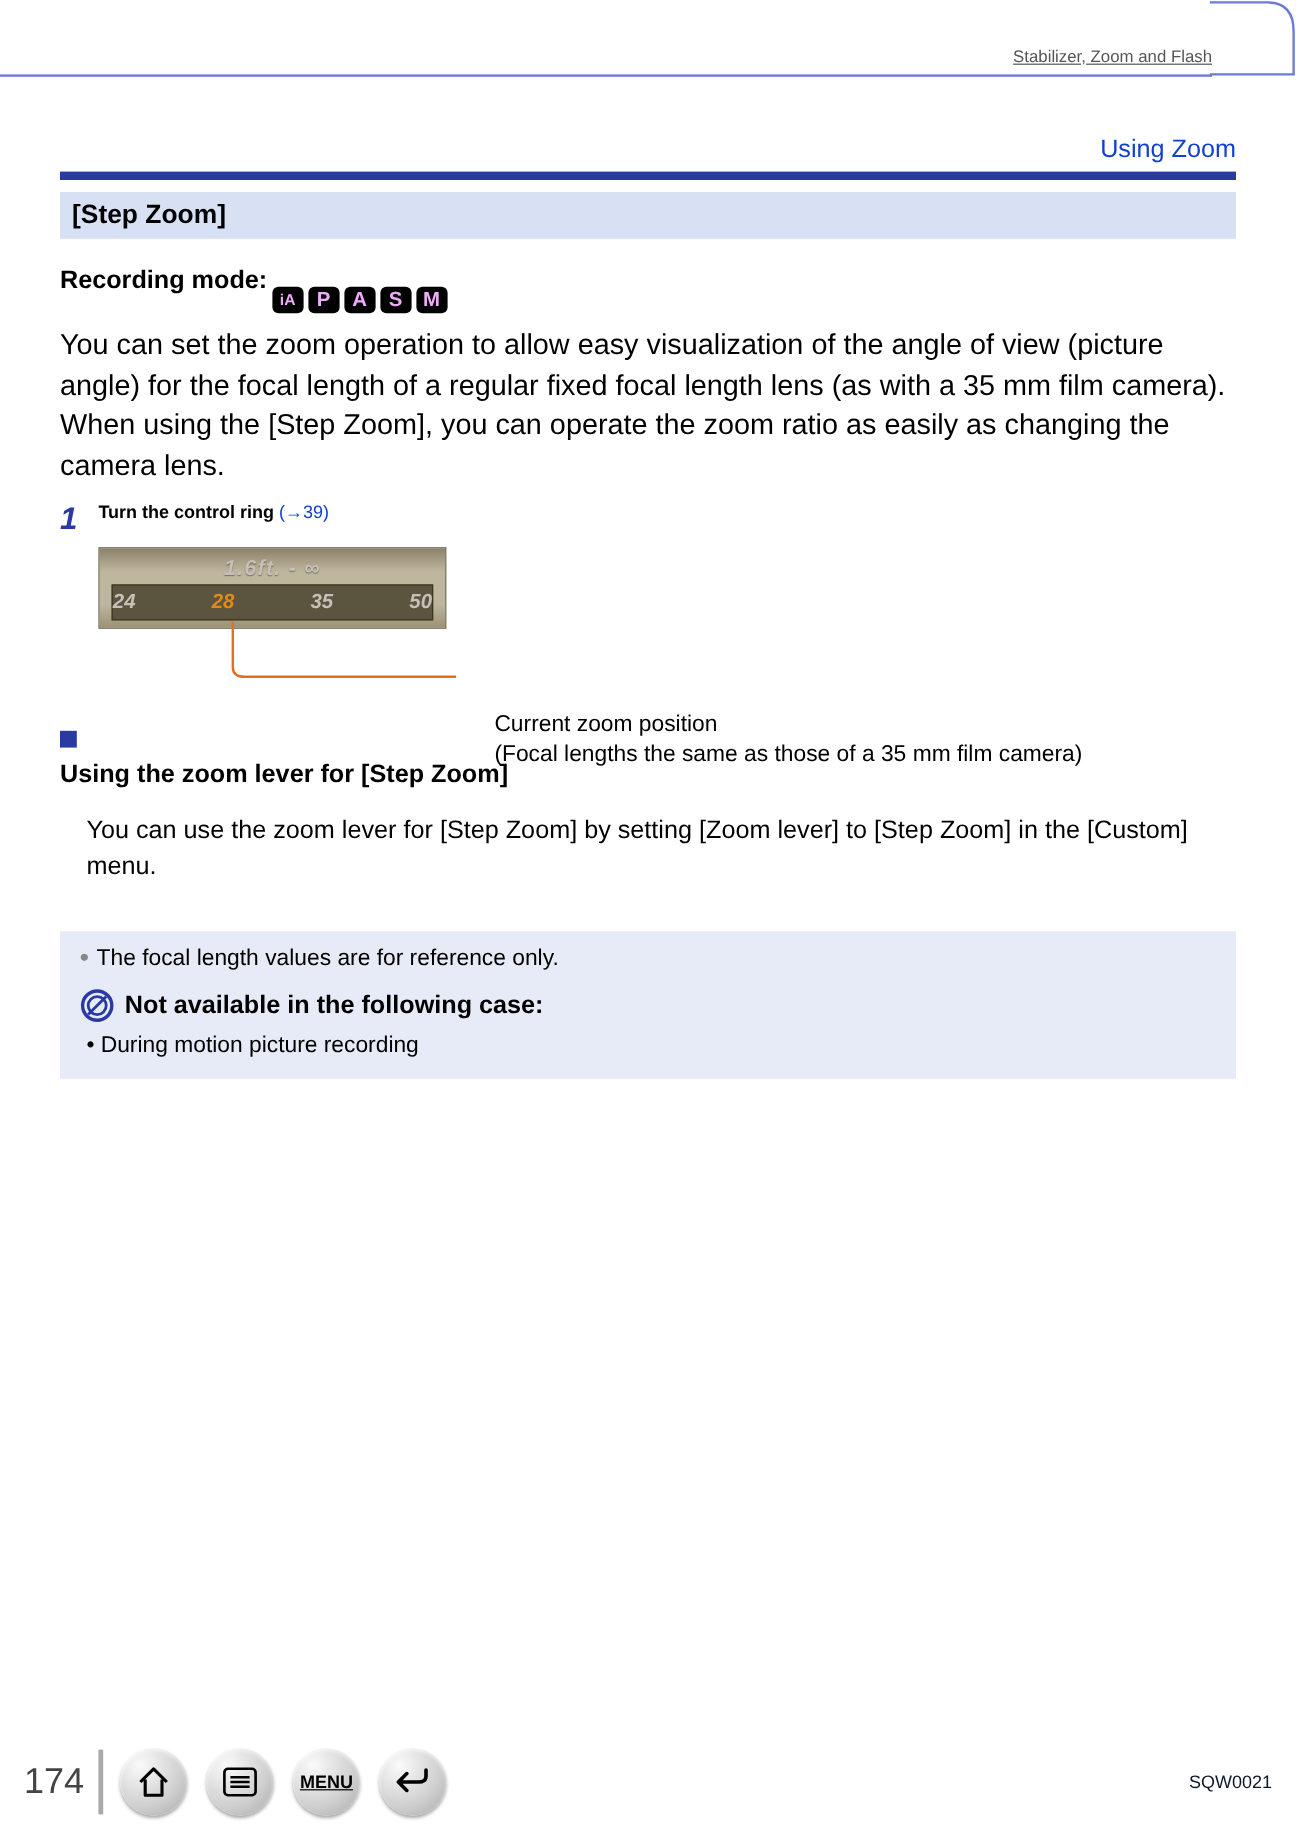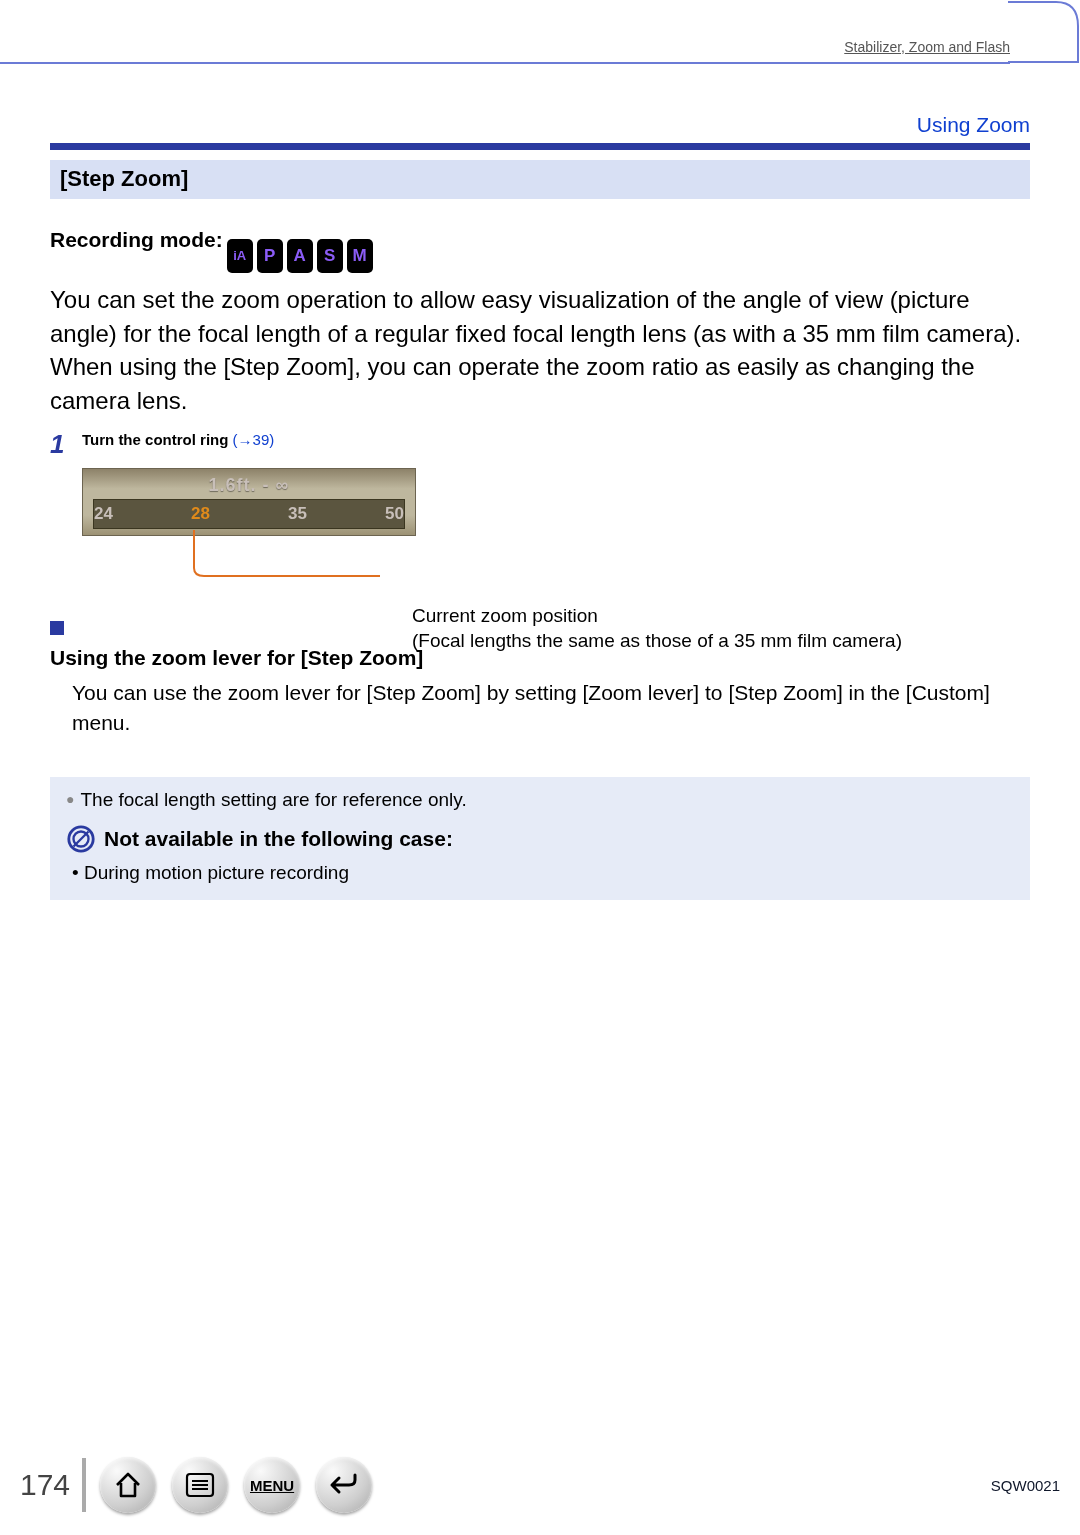--- a/index.html
+++ b/index.html
@@ -67,22 +67,22 @@
     font-weight: bold;
     font-size: 21px;
     display: flex;
     align-items: center;
     gap: 4px;
     margin-bottom: 10px;
   }
   .mode-icon {
     display: inline-flex;
     align-items: center; justify-content: center;
-    width: 26px; height: 34px;
-    background: #000; color: #8b5cf6;
+    width: 26px; height: 22px;
+    background: #000; color: #f0abfc;
     border-radius: 5px;
     font-weight: bold;
     font-size: 17px;
     font-family: Arial, sans-serif;
     margin-top: 32px;
   }
   .mode-icon.small { font-size: 13px; }
   .desc-para {
     font-size: 24px;
     margin-bottom: 8px;
@@ -105,25 +105,26 @@
     font-size: 15px;
   }
   .xref { color: #1040d0; font-weight: normal; }
   .lcd-box {
     margin-left: 32px;
     margin-top: 6px;
     width: 290px;
     position: relative;
   }
   .lcd {
-    width: 334px; height: 68px;
+    width: 290px; height: 68px;
     background: linear-gradient(#8d8269, #beb79e 30%, #beb79e 70%, #9c9275);
     border: 1px solid #6c6450;
     position: relative;
     overflow: hidden;
+    font-style: italic;
   }
   .lcd-distance {
     position: absolute; top: 4px; left: 0; right: 0;
     text-align: center;
     color: #c8bfb9;
     font-weight: bold;
     font-size: 18px;
     text-shadow: 0 1px 1px rgba(0,0,0,.4);
     letter-spacing: 1px;
   }
@@ -160,21 +161,21 @@
   .square-bullet {
     width: 14px; height: 14px;
     background: #2a3aa0;
     margin-top: 5px;
     flex-shrink: 0;
   }
   .sub2-title { font-weight: bold; font-size: 21px; }
   .sub2-para {
     font-size: 21px;
     margin-left: 22px;
-    margin-top: 6px;
+    margin-top: 17px;
   }
   .notice-box {
     background: #e6ebf7;
     margin-top: 40px;
     padding: 10px 16px 14px 16px;
     font-size: 19px;
   }
   .dot-bullet::before {
     content: "●"; color: #888; margin-right: 6px; font-size: 14px;
     position: relative; top: -2px;
@@ -269,21 +270,21 @@
     </div>
   </div>
 
   <div class="sub2-row">
     <div class="square-bullet"></div>
     <div class="sub2-title">Using the zoom lever for [Step Zoom]</div>
   </div>
   <p class="sub2-para">You can use the zoom lever for [Step Zoom] by setting [Zoom lever] to [Step Zoom] in the [Custom] menu.</p>
 
   <div class="notice-box">
-    <div class="dot-bullet"><span>The focal length setting are for reference only.</span></div>
+    <div class="dot-bullet"><span>The focal length values are for reference only.</span></div>
     <div class="na-row">
       <svg class="na-icon" viewBox="0 0 32 32">
         <circle cx="16" cy="16" r="13" fill="none" stroke="#2a3aa0" stroke-width="3"></circle>
         <circle cx="16" cy="16" r="8" fill="none" stroke="#2a3aa0" stroke-width="2.5"></circle>
         <line x1="8" y1="24" x2="24" y2="8" stroke="#2a3aa0" stroke-width="2.5"></line>
       </svg>
       <span class="na-title">Not available in the following case:</span>
     </div>
     <div class="thin-bullet">• During motion picture recording</div>
   </div>

